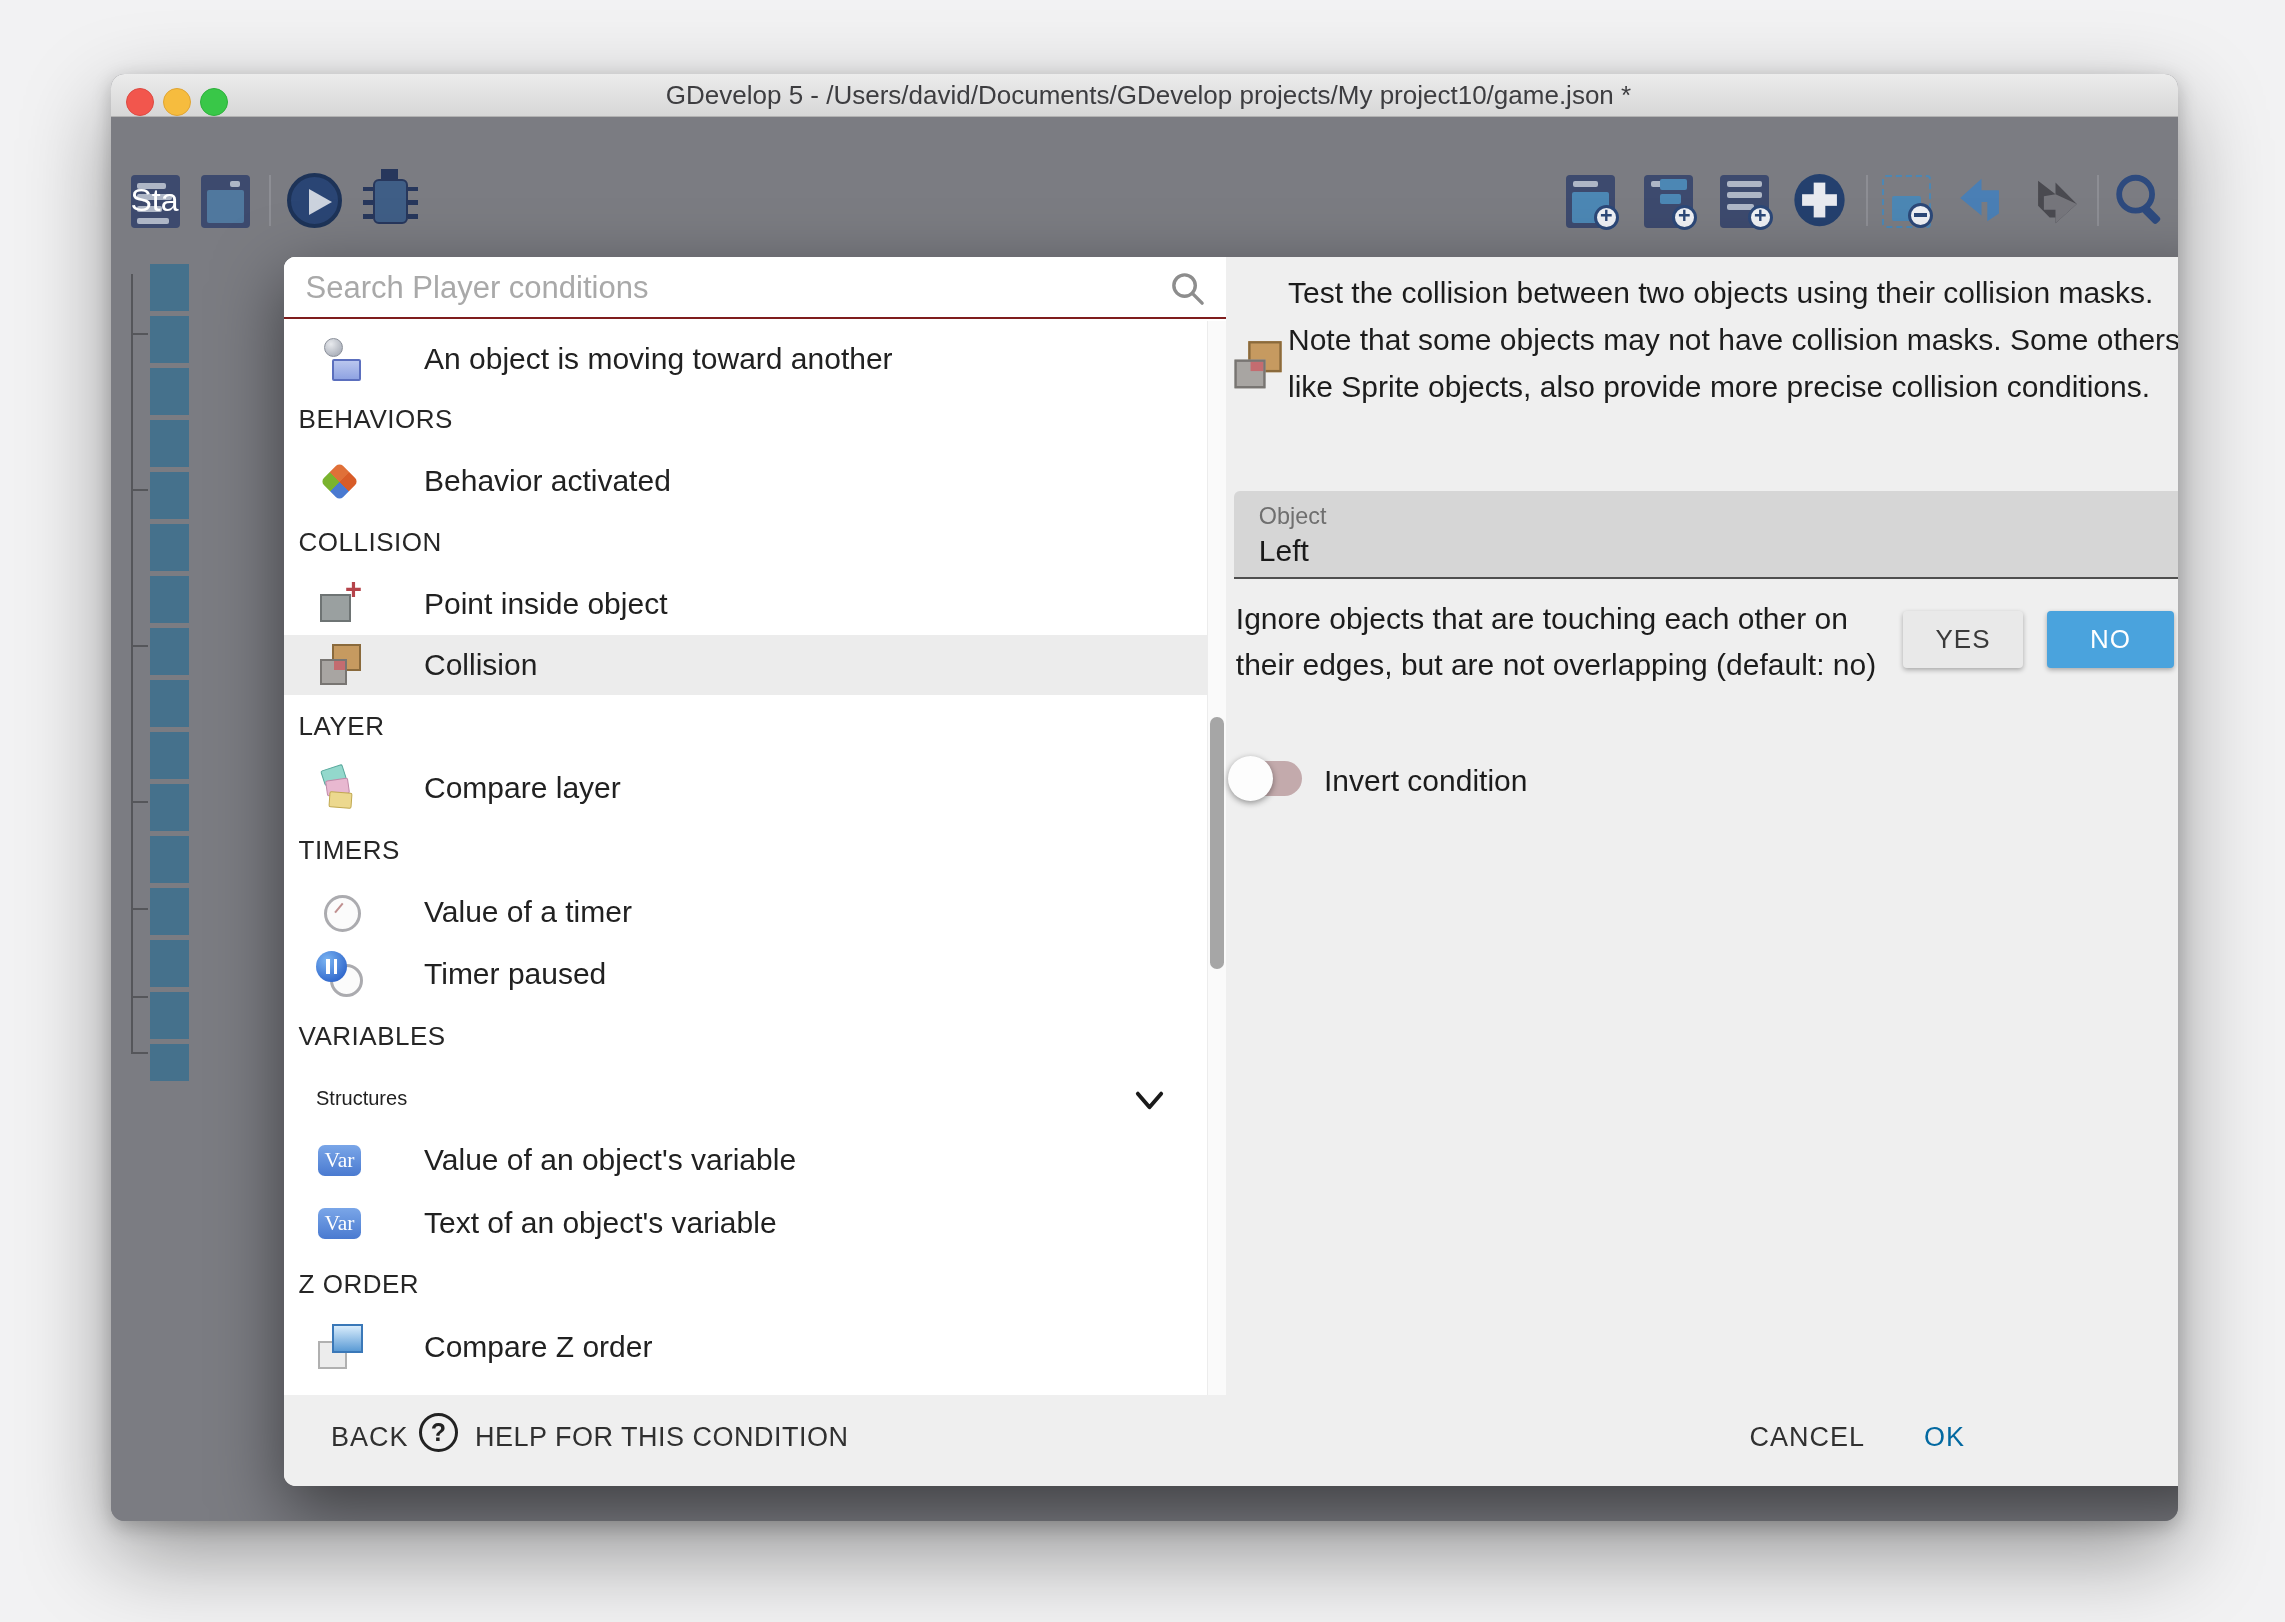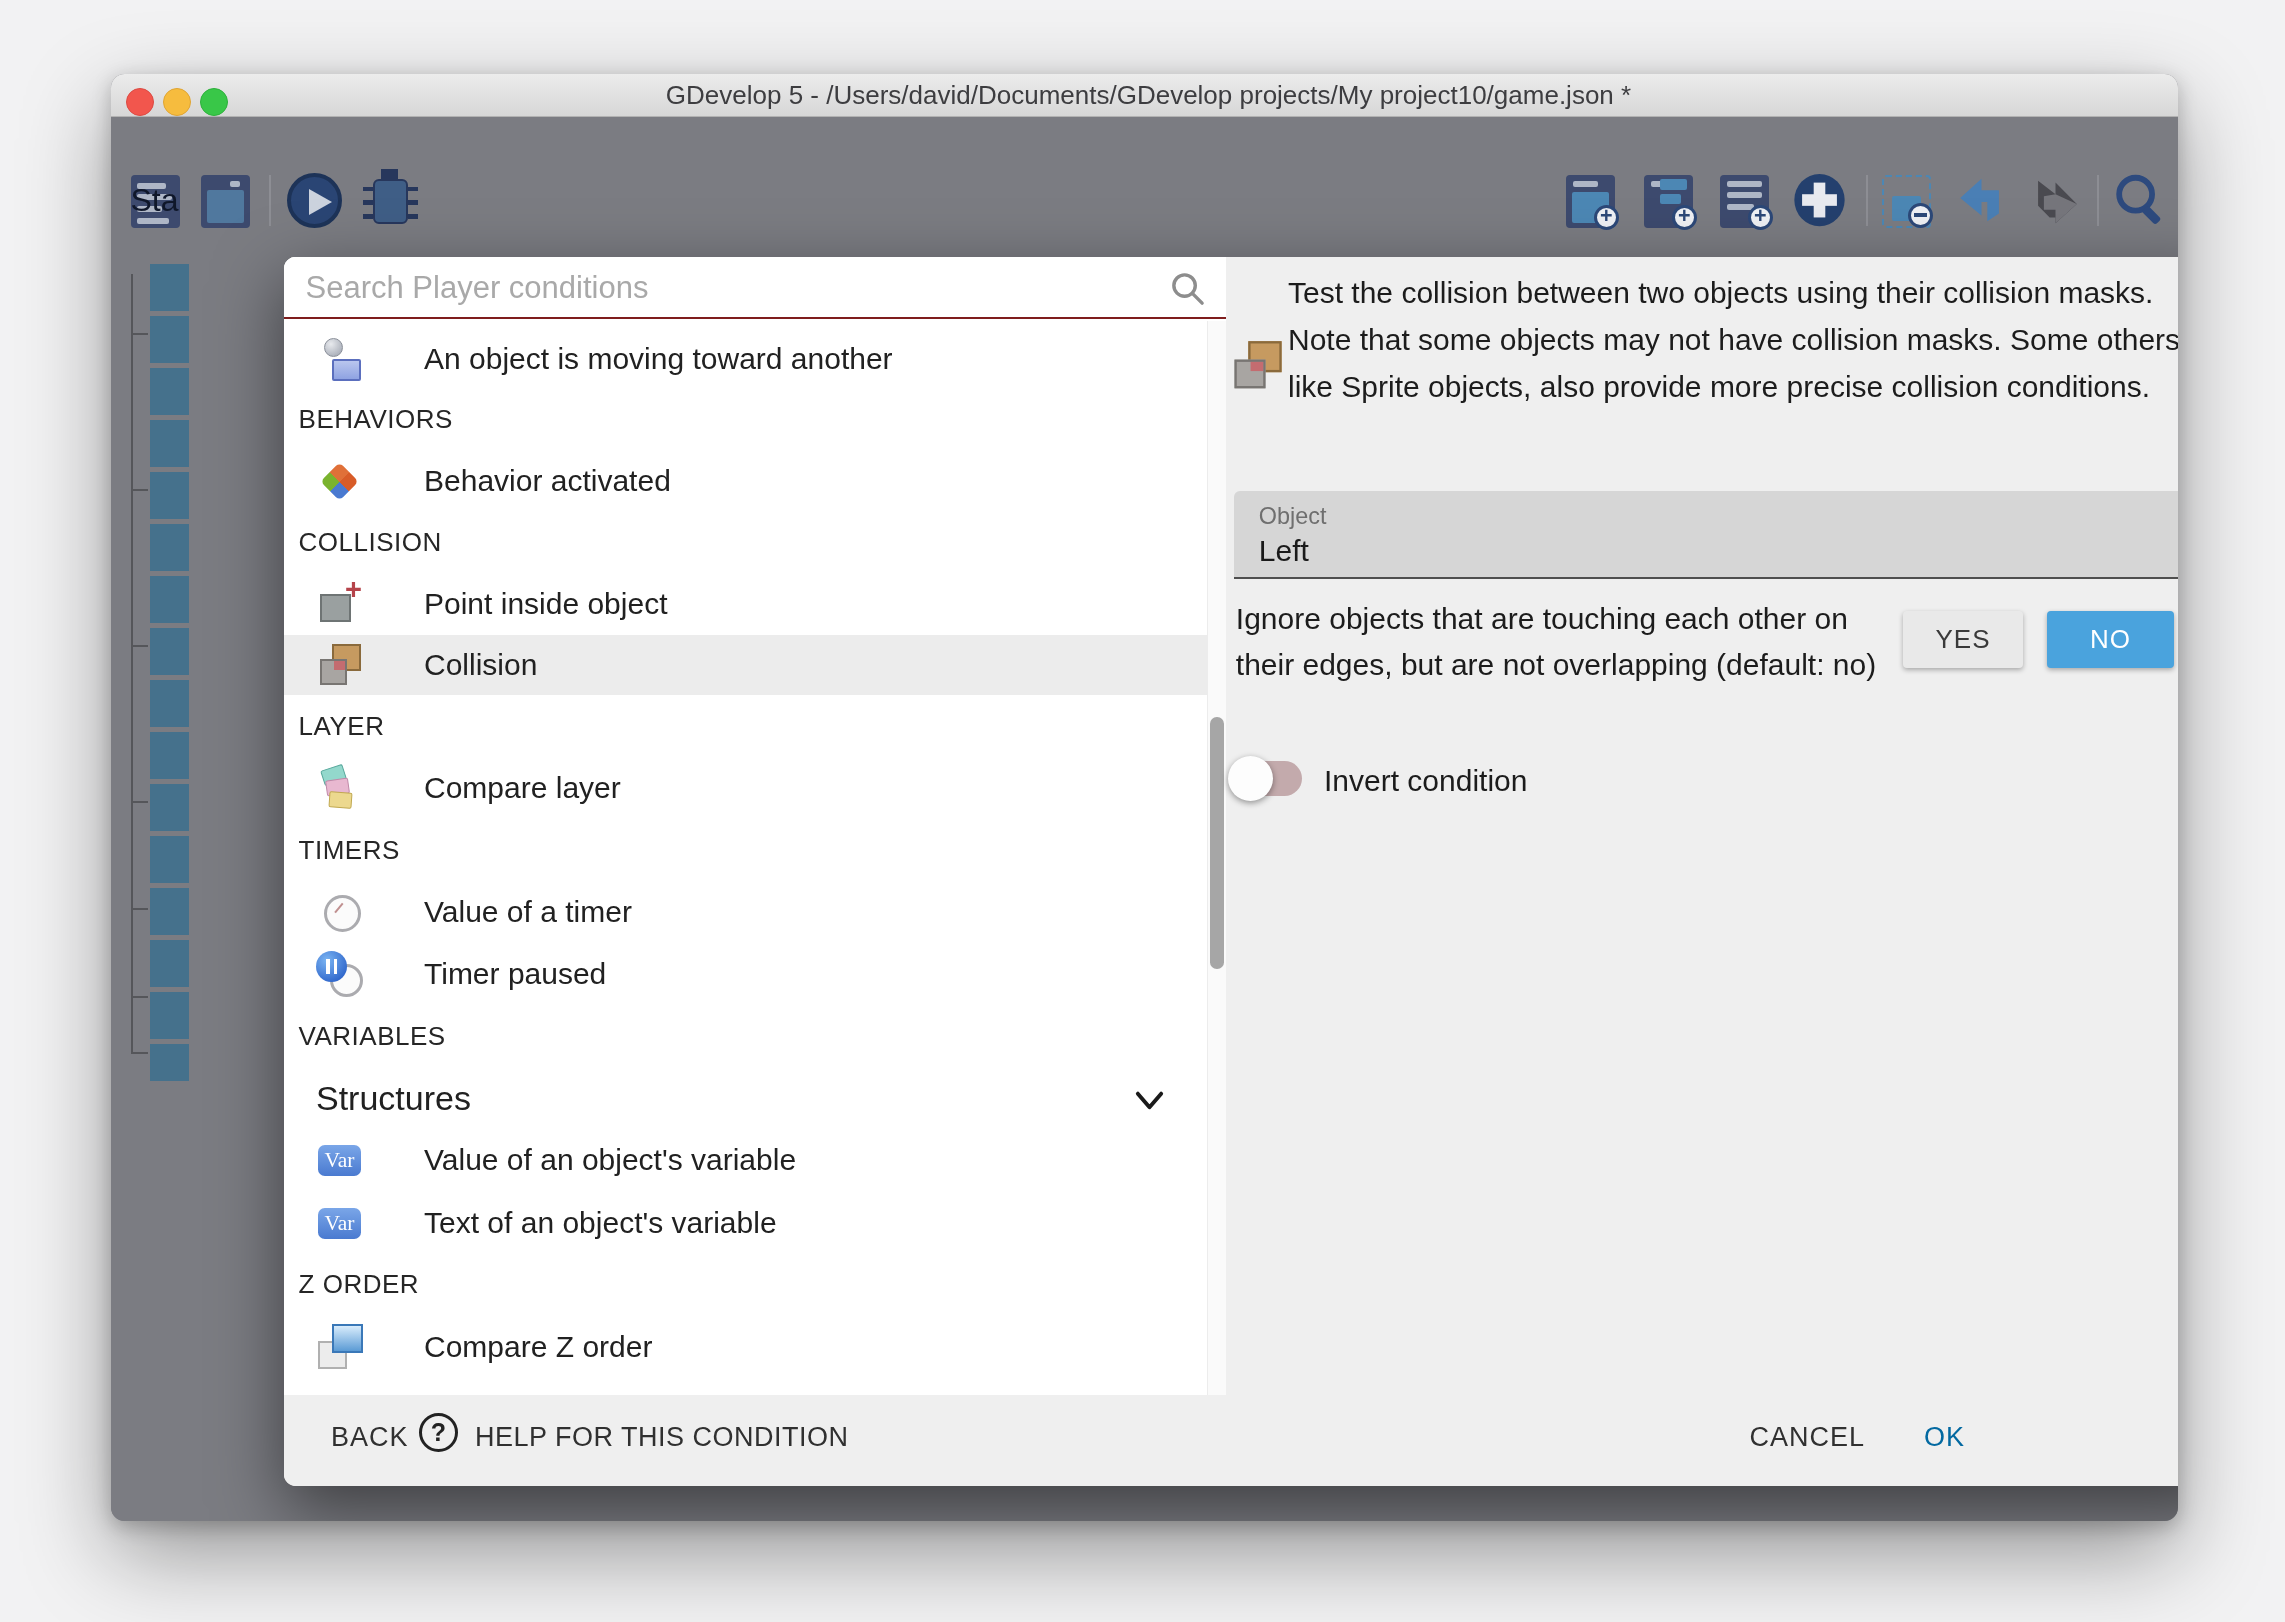--- a/index.html
+++ b/index.html
@@ -57,21 +57,21 @@
     content:""; position:absolute; left:17.6px; top:11.7px;
     border-left:23.4px solid #ccd3de; border-top:13.7px solid transparent; border-bottom:13.7px solid transparent;
   }
   .bug-body { position:absolute; left:9.8px; top:7.8px; width:35px; height:45px; background:#3f5e86; border:2.9px solid #27375c; border-radius:5.9px; }
   .bug-body::before { content:""; position:absolute; left:5.9px; top:-11.7px; width:17.6px; height:9.8px; background:#27375c; }
   .bug-leg { position:absolute; width:9.8px; height:4.9px; background:#27375c; }
   .tb-divider { position:absolute; top:57px; width:2px; height:51px; background:#8d8e94; }
   .svg-ico { position:absolute; left:0; top:0; }
 
   
-  .scene-tab-label { position:absolute; left:19.5px; top:64px; font-size:32px; color:#0f172a; }
+  .scene-tab-label { position:absolute; left:19.5px; top:64px; font-size:32px; color:#ffffff; }
   .event-col {
     position:absolute; left:39px; top:146px; width:39px; height:817px;
     background:repeating-linear-gradient(#45718c 0 47px, #7b7c82 47px 52px);
   }
   .tree-vline { position:absolute; left:19.5px; top:156px; width:2px; height:780px; background:#55565a; }
   .tree-stub { position:absolute; left:19.5px; width:17.6px; height:2px; background:#55565a; }
   .right-strip { position:absolute; right:0; top:44px; width:64px; bottom:0; }
   .sel-event-rect {
     position:absolute; right:3.9px; top:895px; width:78px; height:39px;
     background:#83848a; border:2.9px solid #3c6e96;
@@ -95,21 +95,21 @@
     font-family:"Liberation Sans",sans-serif; font-size:31px; color:#333; background:transparent;
   }
   .searchbar input::placeholder { color:#a9a9a9; }
   .search-glass { position:absolute; right:19.5px; top:11.7px; }
 
   .list-area { position:absolute; left:0; top:64px; width:100%; height:1074px; background:#fff; }
   .lrow { position:absolute; left:0; width:942px; height:60px; }
   .lrow.selected { background:#ececec; }
   .lhead-text { position:absolute; left:14.6px; top:50%; transform:translateY(-50%); font-size:26px; color:#262626; letter-spacing:0.5px; }
   .ltext { position:absolute; left:140px; top:50%; transform:translateY(-50%); font-size:30px; color:#212121; }
-  .gtext { position:absolute; left:32px; top:50%; transform:translateY(-50%); font-size:34px; color:#212121; }
+  .gtext { position:absolute; left:32px; top:50%; transform:translateY(-50%); font-size:20px; color:#212121; }
   .chev { position:absolute; right:59px; top:13.7px; }
 
   .licon { position:absolute; left:32px; top:6.8px; width:47px; height:47px; }
 
   
   .icon-moving::before { content:""; position:absolute; left:7.8px; top:2px; width:17.6px; height:17.6px; border-radius:50%;
      background:radial-gradient(circle at 35% 30%, #e8eaee, #9aa0ac); border:1px solid #8a8f99; }
   .icon-moving::after { content:""; position:absolute; left:15.6px; top:23.4px; width:25px; height:17.6px;
      background:linear-gradient(#b9c6ee,#8fa3e2); border:2px solid #5b6fbe; border-radius:2px; }
 

